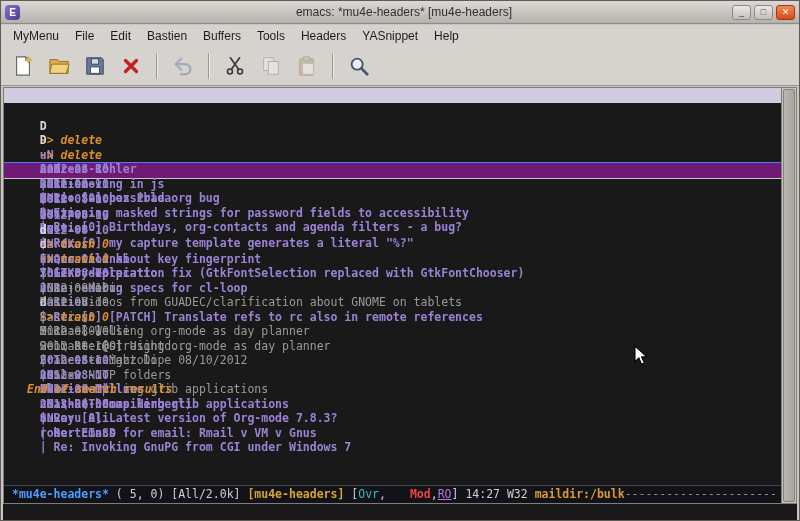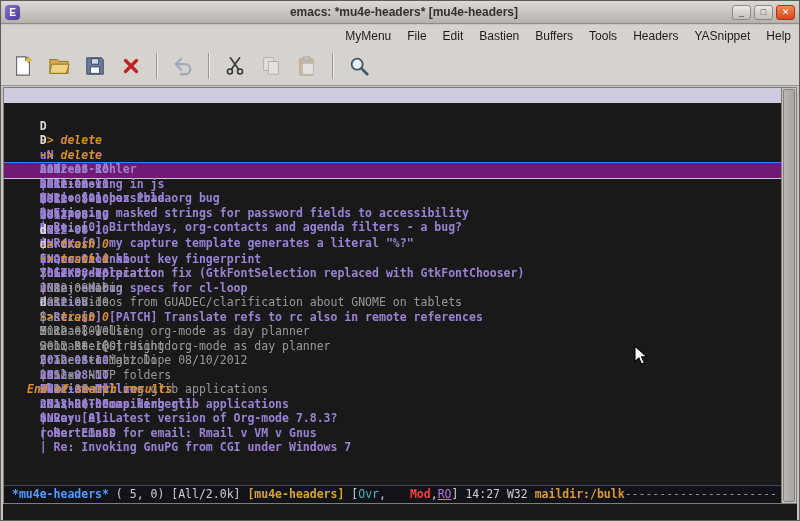--- a/index.html
+++ b/index.html
@@ -17,33 +17,33 @@
     display:flex; align-items:center; padding:0 4px;
   }
   .app-icon {
     width:15px; height:15px; border-radius:4px;
     background:linear-gradient(135deg,#8a6fd8,#4a3b8c);
     color:#fff; font-size:10px; font-weight:bold;
     display:flex; align-items:center; justify-content:center;
   }
   .title-text {
     position:absolute; left:8px; right:0; text-align:center;
-    font-size:12px; font-weight:bold; color:#33302d;
+    font-size:12px; font-weight:normal; color:#33302d;
   }
   .win-buttons { margin-left:auto; display:flex; gap:3px; z-index:2; }
   .wbtn {
     width:19px; height:15px; border:1px solid #8e8a86; border-radius:3px;
     background:linear-gradient(#eceae6,#c2beba);
     font-size:9px; line-height:13px; text-align:center; color:#444;
   }
   .wbtn.close { background:linear-gradient(#f08a52,#d6491d); color:#fff; border-color:#a33a14; }
   
   .menubar {
     position:absolute; top:24px; left:0; right:0; height:22px;
-    background:#d6d2ce; display:flex; align-items:center; padding-left:4px;justify-content:flex-end;
+    background:#d6d2ce; display:flex; align-items:center; padding-left:4px;
   }
   .menu-item { font-size:12px; color:#1e1c1a; padding:3px 8px; }
   
   .toolbar {
     position:absolute; top:46px; left:0; right:0; height:39px;
     background:#d6d2ce; border-bottom:1px solid #96928e;
     display:flex; align-items:center; padding-left:6px; gap:4px;
   }
   .tbtn { width:32px; height:30px; display:flex; align-items:center; justify-content:center; border-radius:3px; }
   .tbtn svg { width:22px; height:22px; }

